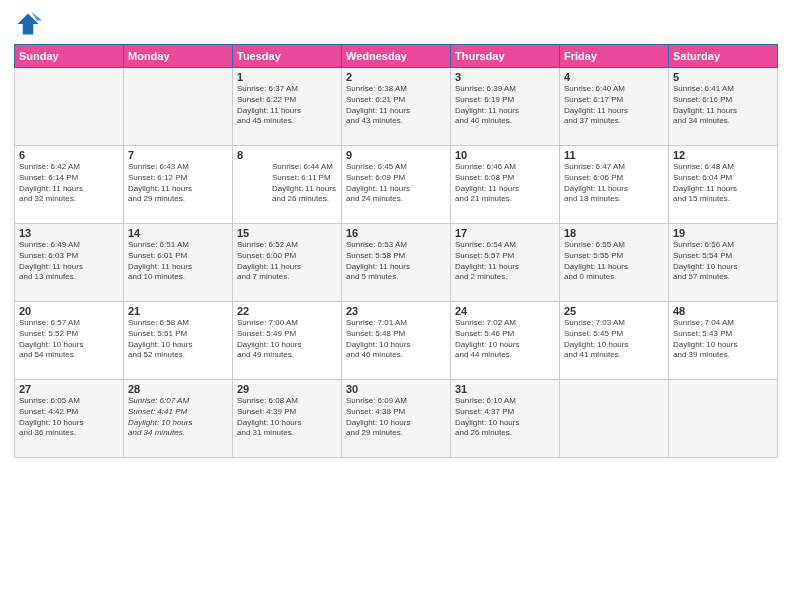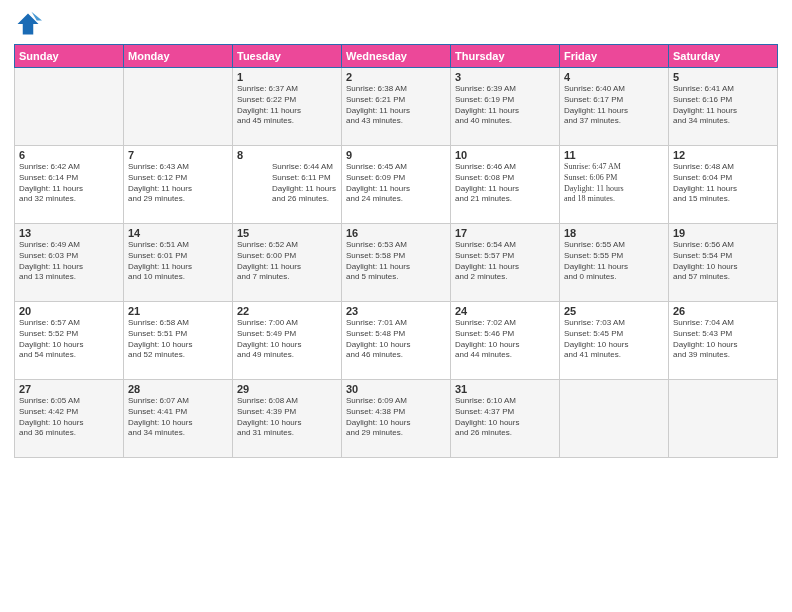--- a/index.html
+++ b/index.html
@@ -193,21 +193,21 @@
           </td>
           <td>
             <span class="day-num">10</span>
             <div class="day-info" style="white-space: pre-line;">Sunrise: 6:46 AM
 Sunset: 6:08 PM
 Daylight: 11 hours
 and 21 minutes.</div>
           </td>
           <td>
             <span class="day-num">11</span>
-            <div class="day-info" style="white-space: pre-line; font-family: Liberation Serif, serif;">Sunrise: 6:47 AM
+            <div class="day-info" style="white-space: pre-line;">Sunrise: 6:47 AM
 Sunset: 6:06 PM
 Daylight: 11 hours
 and 18 minutes.</div>
           </td>
           <td>
             <span class="day-num">12</span>
             <div class="day-info" style="white-space: pre-line;">Sunrise: 6:48 AM
 Sunset: 6:04 PM
 Daylight: 11 hours
 and 15 minutes.</div>
@@ -301,38 +301,38 @@
 and 44 minutes.</div>
           </td>
           <td>
             <span class="day-num">25</span>
             <div class="day-info" style="white-space: pre-line;">Sunrise: 7:03 AM
 Sunset: 5:45 PM
 Daylight: 10 hours
 and 41 minutes.</div>
           </td>
           <td>
-            <span class="day-num">26</span>
+            <span class="day-num">48</span>
             <div class="day-info" style="white-space: pre-line;">Sunrise: 7:04 AM
 Sunset: 5:43 PM
 Daylight: 10 hours
 and 39 minutes.</div>
           </td>
         </tr>
         <tr>
           <td>
             <span class="day-num">27</span>
             <div class="day-info" style="white-space: pre-line;">Sunrise: 6:05 AM
 Sunset: 4:42 PM
 Daylight: 10 hours
 and 36 minutes.</div>
           </td>
           <td>
             <span class="day-num">28</span>
-            <div class="day-info" style="white-space: pre-line;">Sunrise: 6:07 AM
+            <div class="day-info" style="white-space: pre-line; font-style: italic;">Sunrise: 6:07 AM
 Sunset: 4:41 PM
 Daylight: 10 hours
 and 34 minutes.</div>
           </td>
           <td>
             <span class="day-num">29</span>
             <div class="day-info" style="white-space: pre-line;">Sunrise: 6:08 AM
 Sunset: 4:39 PM
 Daylight: 10 hours
 and 31 minutes.</div>

